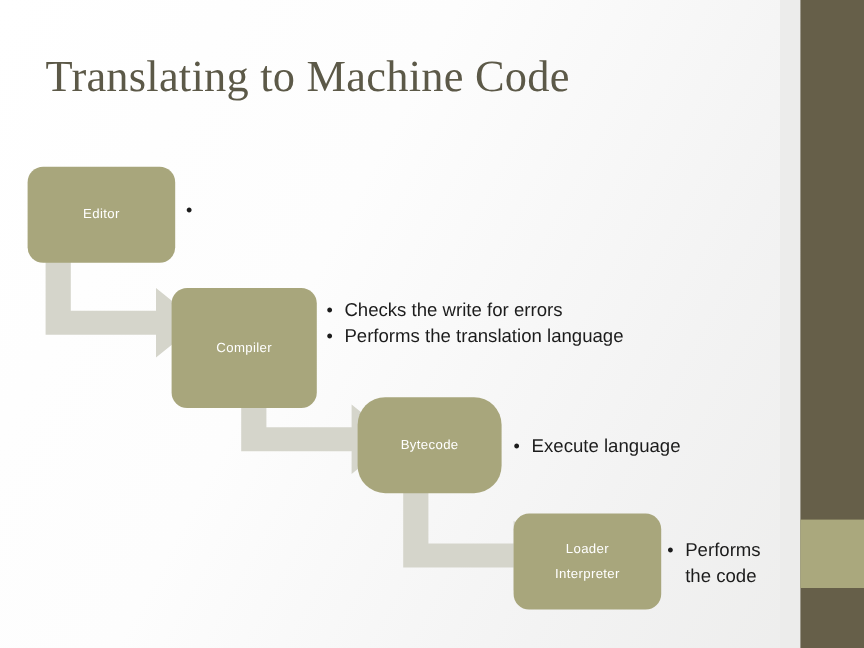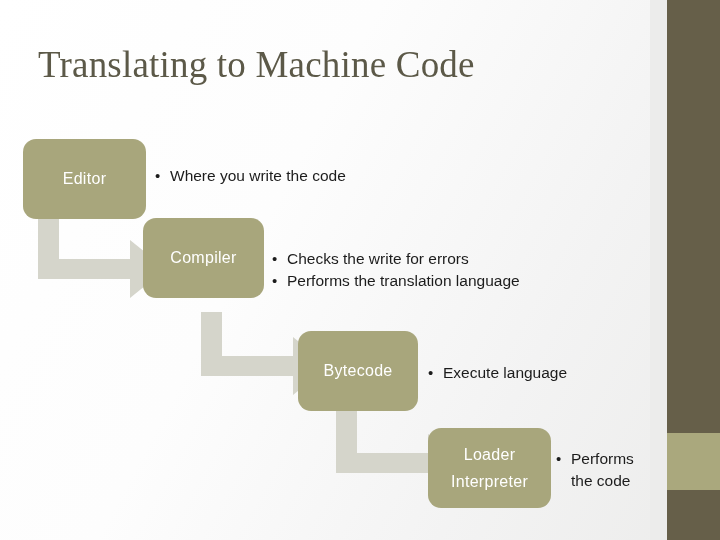--- a/index.html
+++ b/index.html
@@ -72,21 +72,21 @@
   .proc-box {
     position: absolute;
     background: #a8a67c;
     border-radius: 13px;
     color: #ffffff;
     display: flex;
     flex-direction: column;
     align-items: center;
     justify-content: center;
     font-family: "Liberation Sans", sans-serif;
-    font-size: 16px;
+    font-size: 11px;
     letter-spacing: 0.3px;
     text-align: center;
     box-sizing: border-box;
   }
   .proc-box .line2 { margin-top: 9px; }
 
   
   .bullets {
     position: absolute;
     color: #1c1c1c;
@@ -139,39 +139,38 @@
       <path d="M6 0 L27 0 L27 44 L98 44 L98 25 L134 54 L98 83 L98 64 L6 64 Z" fill="#d5d5cb"></path>
     </svg>
   </div>
 
   <div class="proc-box" style="left:23px; top:139px; width:123px; height:80px;">
     <span class="line1">Editor</span>
   </div>
   <div class="bullets" style="left:155px; top:165px; width:300px;">
     <div class="bullet-row">
       <span class="dot">•</span>
-      <span class="btext">Where you write the code</span>
     </div>
   </div>
 
-  <div class="proc-box" style="left:143px; top:218px; width:121px; height:80px;">
+  <div class="proc-box" style="left:143px; top:240px; width:121px; height:100px;">
     <span class="line1">Compiler</span>
   </div>
   <div class="bullets" style="left:272px; top:248px; width:330px;">
     <div class="bullet-row">
       <span class="dot">•</span>
       <span class="btext">Checks the write for errors</span>
     </div>
     <div class="bullet-row">
       <span class="dot">•</span>
       <span class="btext">Performs the translation language</span>
     </div>
   </div>
 
-  <div class="proc-box" style="left:298px; top:331px; width:120px; height:80px;">
+  <div class="proc-box" style="left:298px; top:331px; width:120px; height:80px;border-radius:23px;">
     <span class="line1">Bytecode</span>
   </div>
   <div class="bullets" style="left:428px; top:362px; width:230px;">
     <div class="bullet-row">
       <span class="dot">•</span>
       <span class="btext">Execute language</span>
     </div>
   </div>
 
   <div class="proc-box" style="left:428px; top:428px; width:123px; height:80px;">

